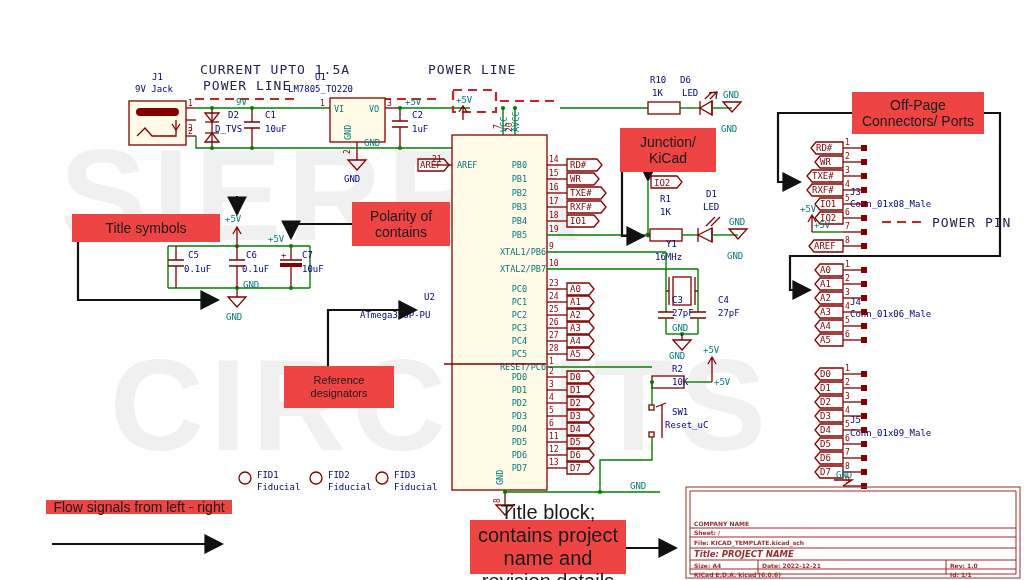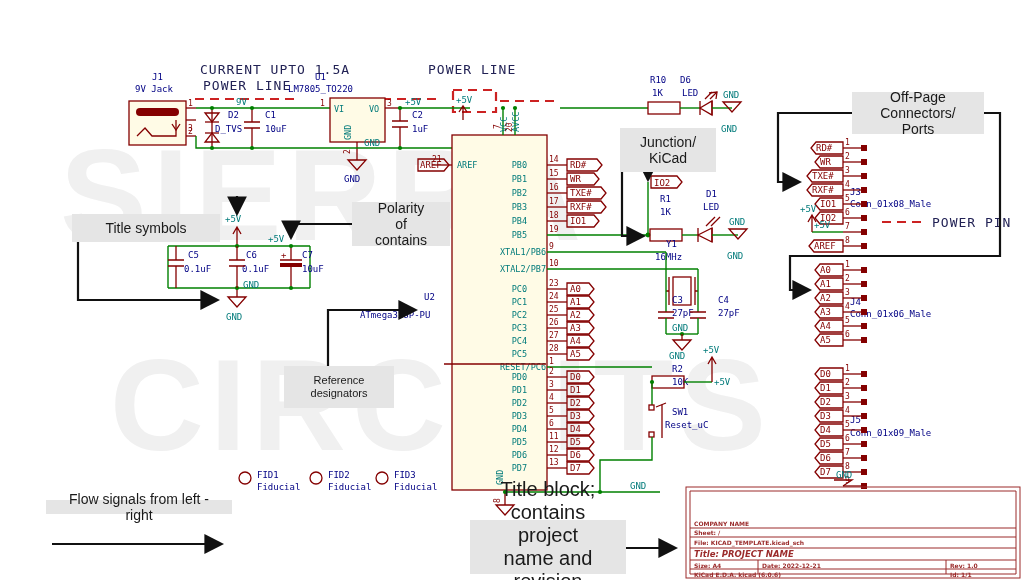--- a/index.html
+++ b/index.html
@@ -11,25 +11,25 @@
   #sheet{position:absolute;inset:0;}
   .wm{position:absolute;font-family:"Liberation Sans",sans-serif;font-weight:bold;color:#f0f0f0;
       letter-spacing:6px;user-select:none;}
   .wm1{left:60px;top:120px;font-size:130px;}
   .wm2{left:110px;top:330px;font-size:130px;}
 
   svg{position:absolute;left:0;top:0;}
 
   
   .note{
-    position:absolute;background:#e5e5e5;color:#1a1a1a;
+    position:absolute;background:#ef4444;color:#1a1a1a;
     font-family:"Liberation Sans",sans-serif;
     text-align:center;line-height:1.15;
     display:flex;align-items:center;justify-content:center;
-    box-sizing:border-box;padding:3px 22px;
+    box-sizing:border-box;padding:3px 6px;
   }
   .note.n1{left:72px;top:214px;width:148px;height:28px;font-size:14px;}
   .note.n2{left:352px;top:202px;width:98px;height:44px;font-size:14px;}
   .note.n3{left:284px;top:366px;width:110px;height:42px;font-size:11px;}
   .note.n4{left:620px;top:128px;width:96px;height:44px;font-size:14px;}
   .note.n5{left:852px;top:92px;width:132px;height:42px;font-size:14px;}
   .note.n6{left:46px;top:500px;width:186px;height:14px;font-size:14px;}
   .note.n7{left:470px;top:520px;width:156px;height:54px;font-size:20px;}
 </style>
 </head>

